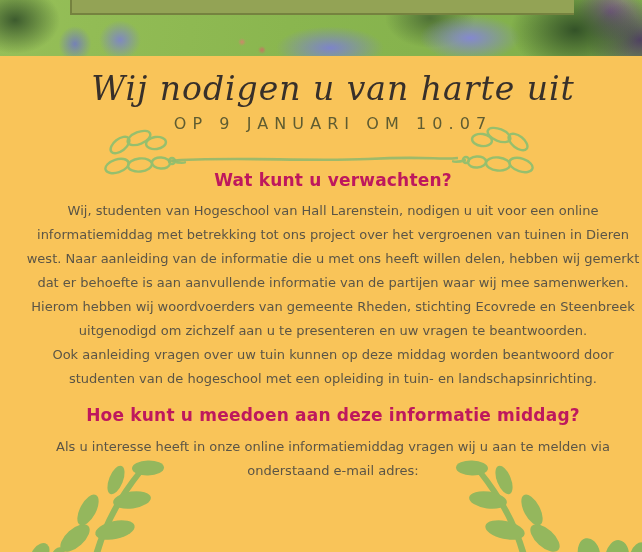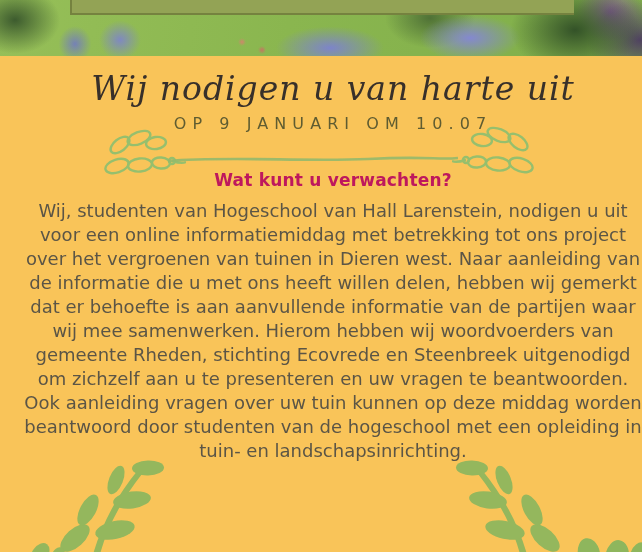--- a/index.html
+++ b/index.html
@@ -52,21 +52,21 @@
   .branch-left{left:104px;top:128px;}
   .branch-right{left:452px;top:122px;}
   .brush-line{left:168px;top:155px;}
 
   .section-heading{
     margin:0;font-size:17px;font-weight:bold;color:#be185d;letter-spacing:.2px;
   }
   .h1{margin-top:37px;}
   .h2{margin-top:14px;}
   .body-text{
-    margin:9px 0 0 0;font-size:18px;line-height:24px;color:#5B5546;
+    margin:9px 0 0 0;font-size:13px;line-height:24px;color:#5B5546;
   }
   .p2{margin-top:0;}
   .p3{margin-top:10px;}
 
   .bottom-leaves{position:absolute;z-index:1;}
   .leaves-bl{left:20px;bottom:-6px;}
   .leaves-br{left:440px;bottom:-6px;}
   .leaves-corner{left:575px;bottom:-4px;}
 </style>
 </head>
@@ -144,16 +144,18 @@
 
   <div class="content">
     <div class="inner">
       <h1 class="script-title">Wij nodigen u van harte uit</h1>
       <div class="date-line">OP 9 JANUARI OM 10.07</div>
 
       <h2 class="section-heading h1">Wat kunt u verwachten?</h2>
       <p class="body-text p1">Wij, studenten van Hogeschool van Hall Larenstein, nodigen u uit voor een online informatiemiddag met betrekking tot ons project over het vergroenen van tuinen in Dieren west. Naar aanleiding van de informatie die u met ons heeft willen delen, hebben wij gemerkt dat er behoefte is aan aanvullende informatie van de partijen waar wij mee samenwerken. Hierom hebben wij woordvoerders van gemeente Rheden, stichting Ecovrede en Steenbreek uitgenodigd om zichzelf aan u te presenteren en uw vragen te beantwoorden.</p>
       <p class="body-text p2">Ook aanleiding vragen over uw tuin kunnen op deze middag worden beantwoord door studenten van de hogeschool met een opleiding in tuin- en landschapsinrichting.</p>
 
+      <h2 class="section-heading h2">Hoe kunt u meedoen aan deze informatie middag?</h2>
+      <p class="body-text p3">Als u interesse heeft in onze online informatiemiddag vragen wij u aan te melden via onderstaand e-mail adres:</p>
     </div>
   </div>
 
 </div>
 
 </body></html>

